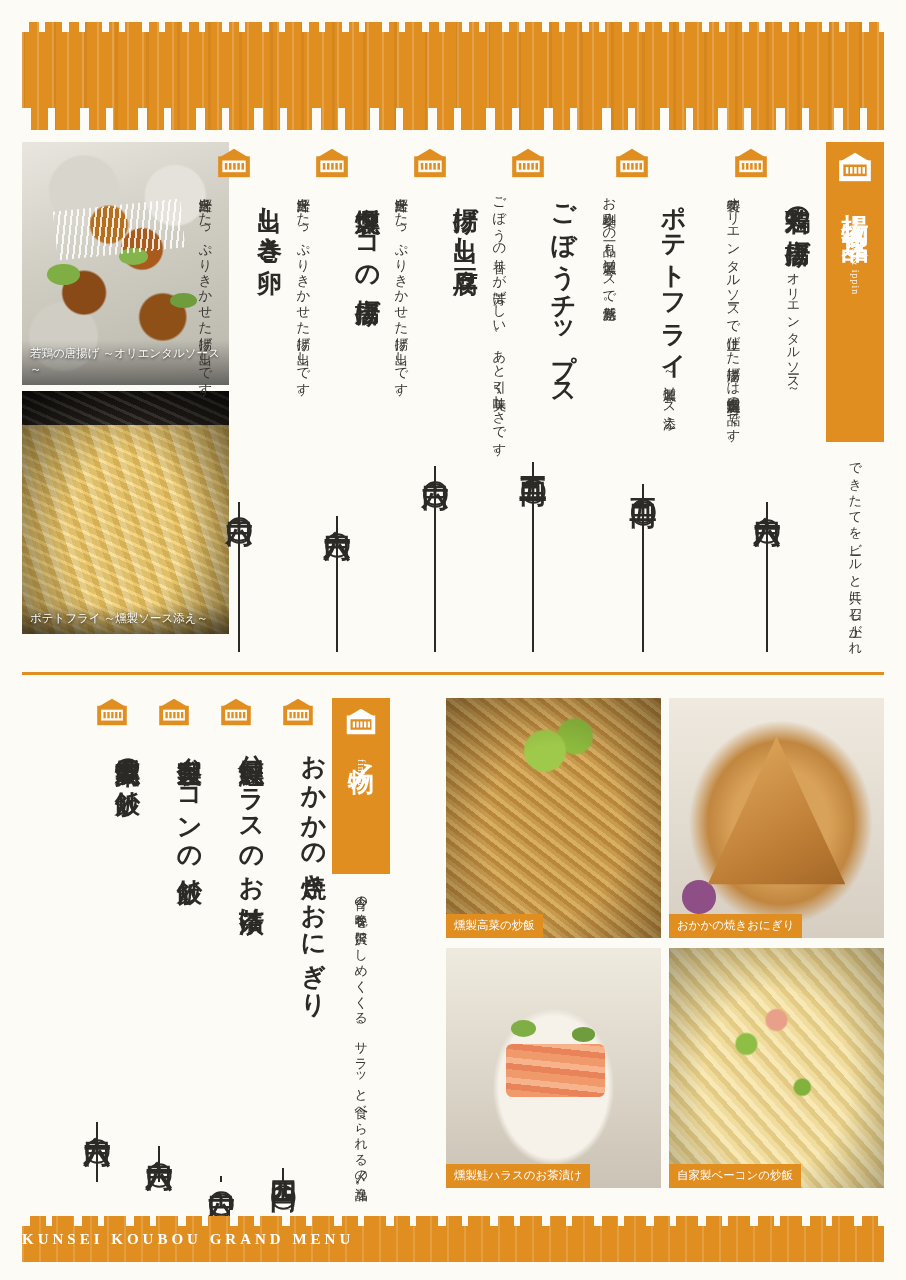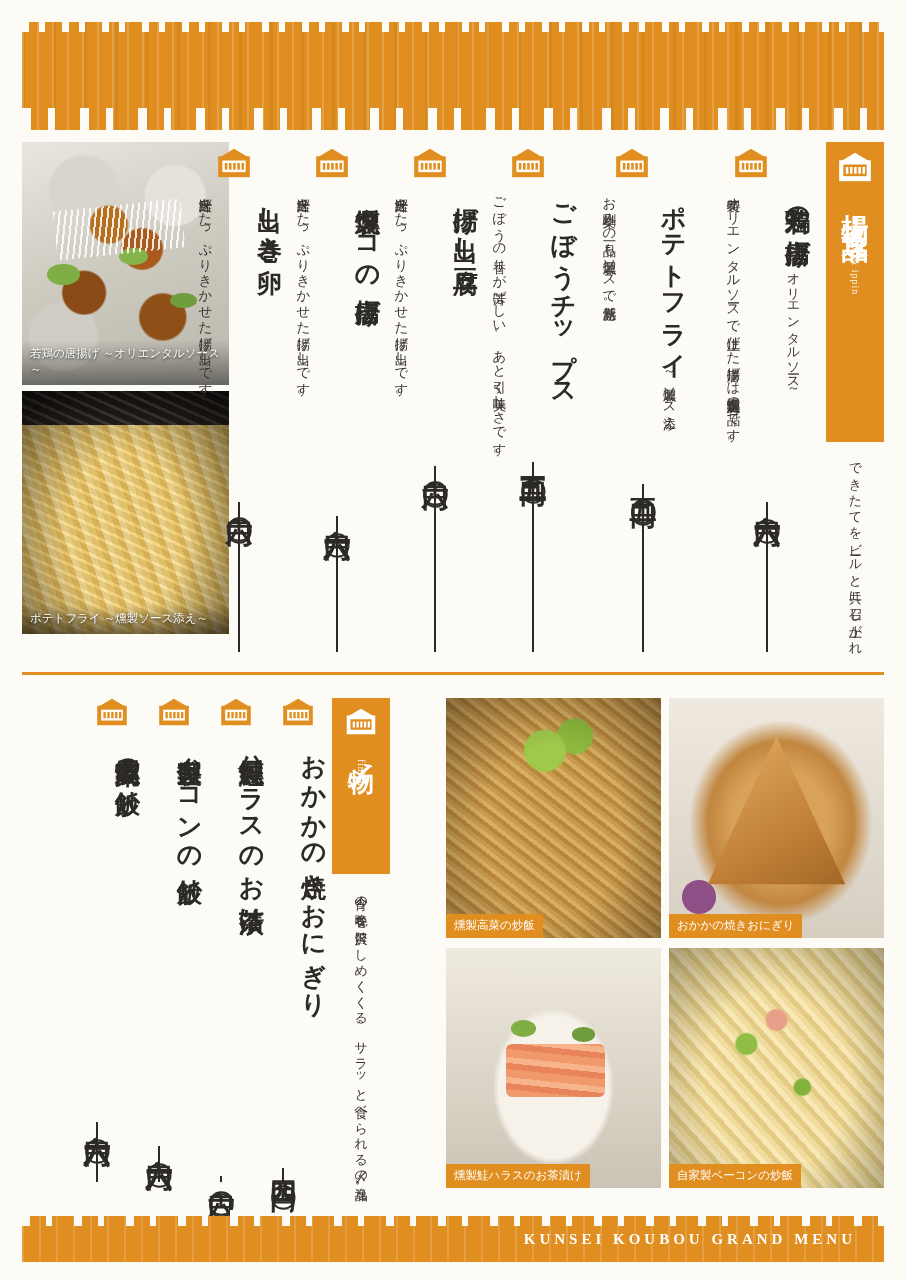--- a/index.html
+++ b/index.html
@@ -48,21 +48,21 @@
       repeating-linear-gradient(90deg,
         rgba(0,0,0,0.05) 0px, rgba(0,0,0,0.05) 3px,
         rgba(0,0,0,0) 3px, rgba(0,0,0,0) 31px);
   }
 
   
   .bottom-band {
     position: absolute; left: 22px; bottom: 18px;
     width: 862px; height: 46px;
     background: #e08e20;
-    display: flex; align-items: center; justify-content: flex-end;
+    display: flex; align-items: center; 
   }
   .bottom-band .brush-top {
     position: absolute; left: 0; top: -6px; width: 100%; height: 16px;
     background:
       repeating-linear-gradient(90deg,
         rgba(253,251,246,1) 0px, rgba(253,251,246,1) 8px,
         rgba(224,142,32,0) 8px, rgba(224,142,32,0) 24px,
         rgba(253,251,246,1) 24px, rgba(253,251,246,1) 30px,
         rgba(224,142,32,0) 30px, rgba(224,142,32,0) 52px);
   }

